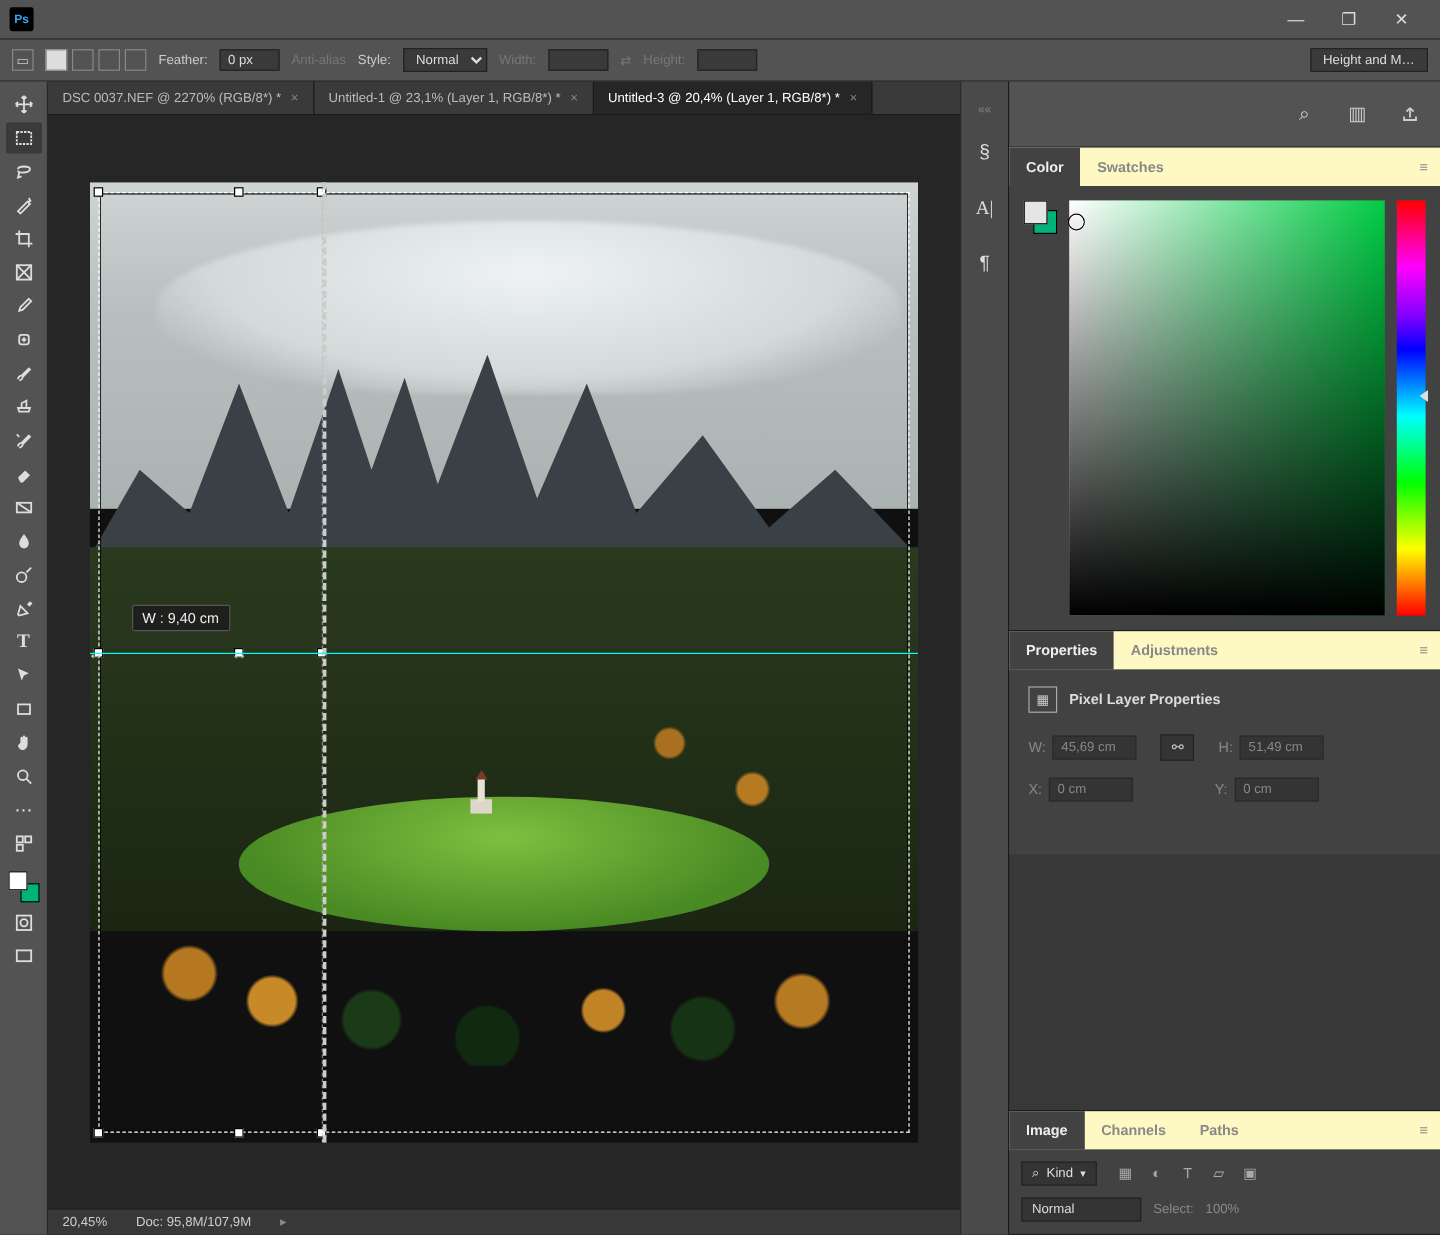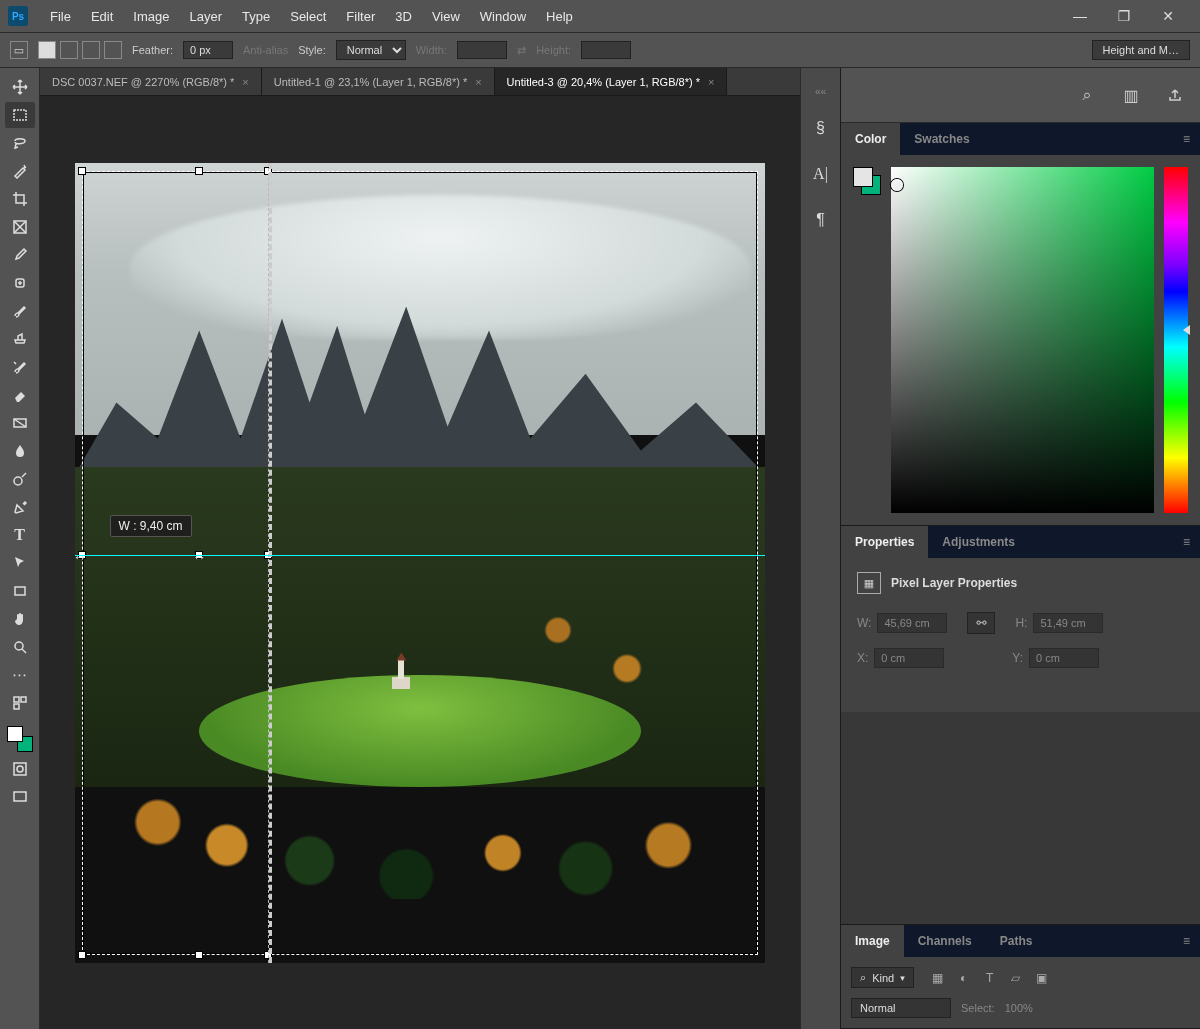--- a/index.html
+++ b/index.html
@@ -1,21 +1,21 @@
 <!DOCTYPE html>
 <html><head>
 <meta charset="utf-8">
 <style>
 * { margin: 0; padding: 0; box-sizing: border-box; font-family: "Segoe UI", Tahoma, sans-serif; user-select: none; }
 body { background: #323232; color: #ccc; width: 1200px; height: 1029px; overflow: hidden; font-size: 12px; }
 .app { display: flex; flex-direction: column; height: 100%; }
 
 
 .menubar { height: 32px; background: #535353; display: flex; align-items: center; padding: 0 8px; gap: 4px; }
-.ps-logo { width: 20px; height: 20px; background: #0c4a6e; color: #31a8ff; font-size: 10px; font-weight: bold; display: flex; align-items: center; justify-content: center; border-radius: 2px; margin-right: 8px; }
+.ps-logo { width: 20px; height: 20px; background: #000000; color: #31a8ff; font-size: 10px; font-weight: bold; display: flex; align-items: center; justify-content: center; border-radius: 2px; margin-right: 8px; }
 .menu-item { padding: 4px 10px; color: #e8e8e8; font-size: 13px; cursor: pointer; }
 .win-controls { margin-left: auto; display: flex; gap: 20px; padding-right: 12px; }
 .win-btn { width: 24px; height: 24px; display: flex; align-items: center; justify-content: center; color: #ddd; font-size: 14px; cursor: pointer; }
 
 
 .optionsbar { height: 36px; background: #535353; border-top: 1px solid #2a2a2a; border-bottom: 1px solid #2a2a2a; display: flex; align-items: center; padding: 0 10px; gap: 10px; font-size: 11px; color: #ccc; }
 .opt-icon { width: 18px; height: 18px; border: 1px solid #888; display: inline-flex; align-items: center; justify-content: center; }
 .opt-label { color: #ccc; }
 .opt-input { background: #3a3a3a; border: 1px solid #222; color: #ddd; padding: 2px 6px; width: 50px; font-size: 11px; }
 .opt-select { background: #3a3a3a; border: 1px solid #222; color: #ddd; padding: 2px 6px; font-size: 11px; }
@@ -80,21 +80,21 @@
 .iconstrip { width: 40px; background: #4a4a4a; display: flex; flex-direction: column; align-items: center; padding-top: 18px; gap: 18px; border-left: 1px solid #2a2a2a; }
 .striptab { font-size: 16px; color: #ddd; width: 28px; height: 28px; display: flex; align-items: center; justify-content: center; cursor: pointer; }
 .strip-top { height: 10px; width: 100%; display: flex; justify-content: center; color: #888; font-size: 10px; }
 
 
 .rightcol { width: 360px; background: #383838; display: flex; flex-direction: column; border-left: 1px solid #1a1a1a; }
 .rc-top { height: 55px; background: #535353; display: flex; align-items: center; justify-content: flex-end; padding: 0 14px; gap: 22px; border-bottom: 1px solid #2a2a2a; }
 .rc-icon { width: 22px; height: 22px; color: #ccc; display: flex; align-items: center; justify-content: center; font-size: 16px; cursor: pointer; }
 
 .panel { border-bottom: 1px solid #1a1a1a; display: flex; flex-direction: column; }
-.panel-tabs { height: 32px; background: #0f172a; display: flex; align-items: stretch; }
+.panel-tabs { height: 32px; background: #fef9c3; display: flex; align-items: stretch; }
 .ptab { padding: 0 14px; display: flex; align-items: center; font-size: 12px; font-weight: 600; color: #888; cursor: pointer; }
 .ptab.active { color: #eee; background: #424242; }
 .panel-menu { margin-left: auto; padding: 0 10px; color: #888; display: flex; align-items: center; cursor: pointer; }
 .panel-body { background: #424242; padding: 12px; }
 
 
 .colorpanel .panel-body { display: flex; gap: 10px; height: 370px; }
 .cp-swatches { width: 28px; position: relative; }
 .cp-swatches .cpbg { position: absolute; left: 8px; top: 8px; width: 20px; height: 20px; background: #00b37a; border: 1px solid #000; }
 .cp-swatches .cpfg { position: absolute; left: 0; top: 0; width: 20px; height: 20px; background: #e5e5e5; border: 1px solid #000; }
@@ -122,33 +122,20 @@
 .layer-blend { display: flex; align-items: center; gap: 10px; margin-top: 10px; font-size: 11px; color: #888; }
 .blend-dd { width: 100px; }
 </style>
 </head>
 <body>
 
 <div class="app">
 
   <div class="menubar">
     <div class="ps-logo">Ps</div>
-    <div id="menu-items" style="display: flex;">
-        <div class="menu-item">File</div>
-        <div class="menu-item">Edit</div>
-        <div class="menu-item">Image</div>
-        <div class="menu-item">Layer</div>
-        <div class="menu-item">Type</div>
-        <div class="menu-item">Select</div>
-        <div class="menu-item">Filter</div>
-        <div class="menu-item">3D</div>
-        <div class="menu-item">View</div>
-        <div class="menu-item">Window</div>
-        <div class="menu-item">Help</div>
-      </div>
     <div class="win-controls">
       <div class="win-btn">—</div>
       <div class="win-btn">❐</div>
       <div class="win-btn">✕</div>
     </div>
   </div>
 
   <div class="optionsbar">
     <span class="opt-icon">▭</span>
     <span style="display:flex;gap:4px;">
@@ -350,20 +337,25 @@
           <div class="guide-v" style="left:28%;border-left:1px dashed #bbb;"></div>
 
           <div class="guide-h" id="guide-h" style="top: 49%;"></div>
 
           <span class="arrow-h" style="left:-2px;top:48%;">↔</span>
           <span class="arrow-h" style="left:17%;top:48%;">↔</span>
 
           <div class="tooltip" style="left:5%;top:44%;">W :  9,40 cm</div>
         </div>
       </div>
+      <div class="statusbar">
+        <span>20,45%</span>
+        <span>Doc: 95,8M/107,9M</span>
+        <span style="color:#888">▸</span>
+      </div>
     </div>
 
     <div class="iconstrip">
       <div class="strip-top">««</div>
       <div class="striptab">§</div>
       <div class="striptab" style="font-family:serif">A|</div>
       <div class="striptab">¶</div>
     </div>
 
     <div class="rightcol">

